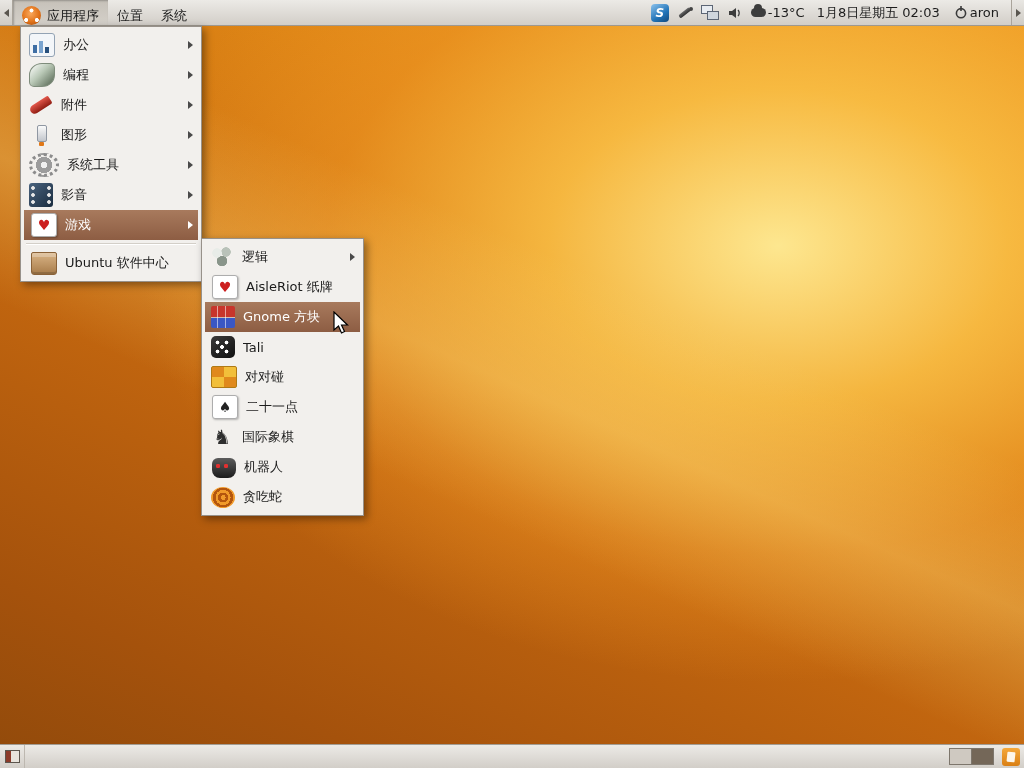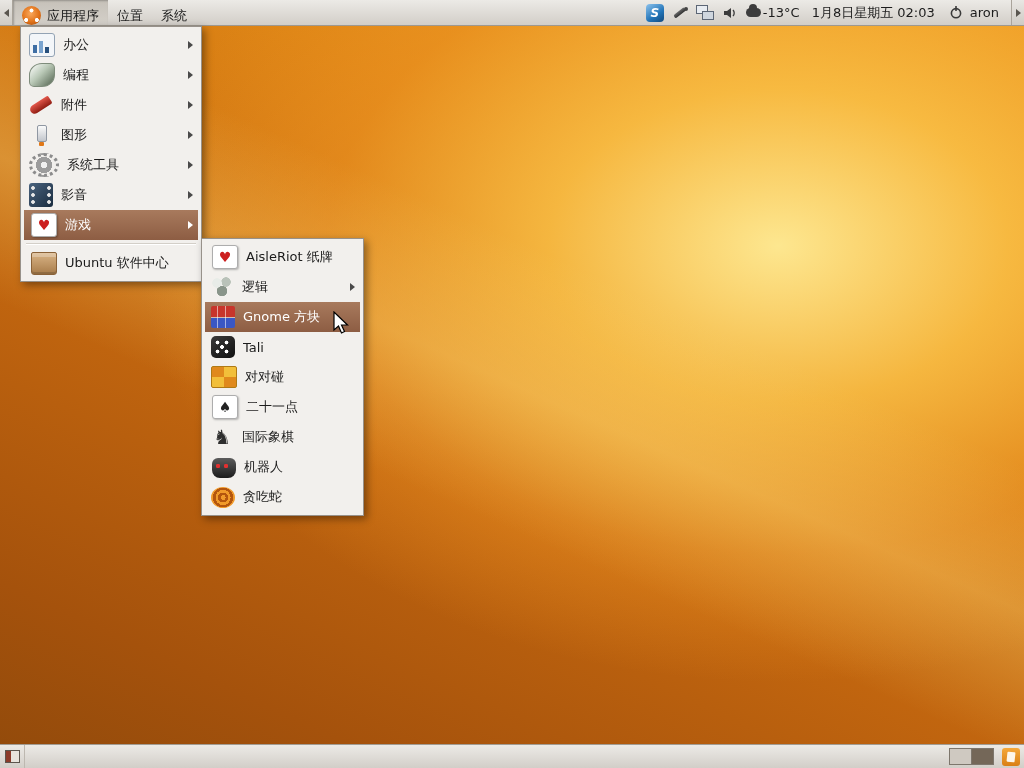--- a/index.html
+++ b/index.html
@@ -59,21 +59,21 @@
   .pin { width:16px; height:16px; }
   .pin::before { content:""; position:absolute; left:1px; top:6px; width:13px; height:4px; background:linear-gradient(#6a6a6a,#2e2e2e); border-radius:2px 0 0 2px; transform:rotate(-38deg); }
   .pin::after { content:""; position:absolute; right:0; top:2px; width:4px; height:4px; background:#444; border-radius:50%; }
   .net { width:18px; height:15px; }
   .net::before { content:""; position:absolute; left:0; top:0; width:10px; height:7px; background:#e8ecf1; border:1px solid #5c6675; }
   .net::after { content:""; position:absolute; right:0; bottom:0; width:10px; height:7px; background:#cfd6de; border:1px solid #5c6675; }
   .weather { display:flex; align-items:center; gap:2px;text-align:center; }
   .cloud { width:15px; height:9px; background:#3d3d3d; border-radius:6px; position:relative; }
   .cloud::before { content:""; position:absolute; left:3px; top:-4px; width:8px; height:8px; background:#3d3d3d; border-radius:50%; }
   .clock { padding:0 4px; white-space:nowrap; }
-  .session { display:flex; align-items:flex-start; gap:7px; padding:0 2px; }
+  .session { display:flex; align-items:flex-start; gap:2px; padding:0 2px; }
 
   
   .menu {
     position:absolute; background:#f2f0ed; border:1px solid #97918a;
     box-shadow:3px 3px 8px rgba(0,0,0,.40); padding:3px; z-index:30; font-size:13px;
   }
   .apps-menu { left:20px; top:26px; width:174px; }
   .games-menu { left:201px; top:238px; width:155px; }
   .menu-item { height:30px; display:flex; align-items:center; gap:8px; padding:0 5px; color:#1c1c1c; cursor:default; white-space:nowrap; }
   .menu-item.selected { background:linear-gradient(#a87a5d,#8d5d43); color:#fff; }
@@ -243,27 +243,27 @@
   </div>
   <div class="separator"></div>
   <div class="menu-item">
     <span class="icn i-software-center"></span>
     <span class="mi-label">Ubuntu 软件中心</span>
   </div>
 </div>
 
 <div class="menu games-menu">
   <div class="menu-item">
+    <span class="icn i-logic"></span>
+    <span class="mi-label">逻辑</span>
+    <span class="submenu-arrow"></span>
+  </div>
+  <div class="menu-item">
     <span class="icn i-card i-heart"></span>
     <span class="mi-label">AisleRiot 纸牌</span>
-  </div>
-  <div class="menu-item">
-    <span class="icn i-logic"></span>
-    <span class="mi-label">逻辑</span>
-    <span class="submenu-arrow"></span>
   </div>
   <div class="menu-item selected">
     <span class="icn i-gnometris"></span>
     <span class="mi-label">Gnome 方块</span>
   </div>
   <div class="menu-item">
     <span class="icn i-tali"></span>
     <span class="mi-label">Tali</span>
   </div>
   <div class="menu-item">

